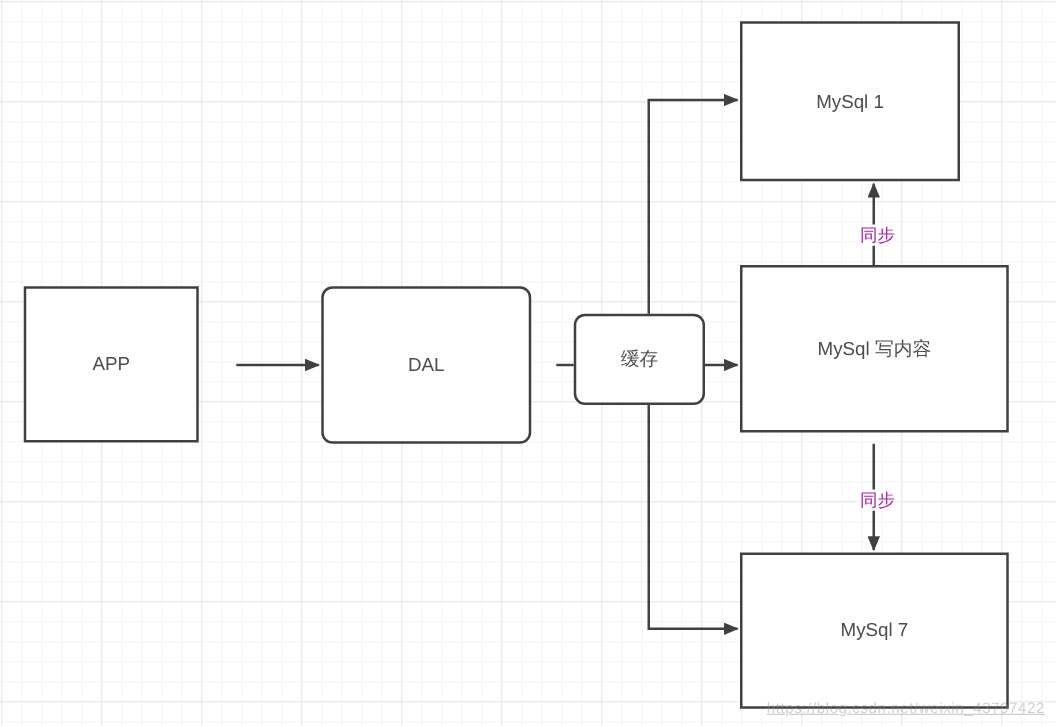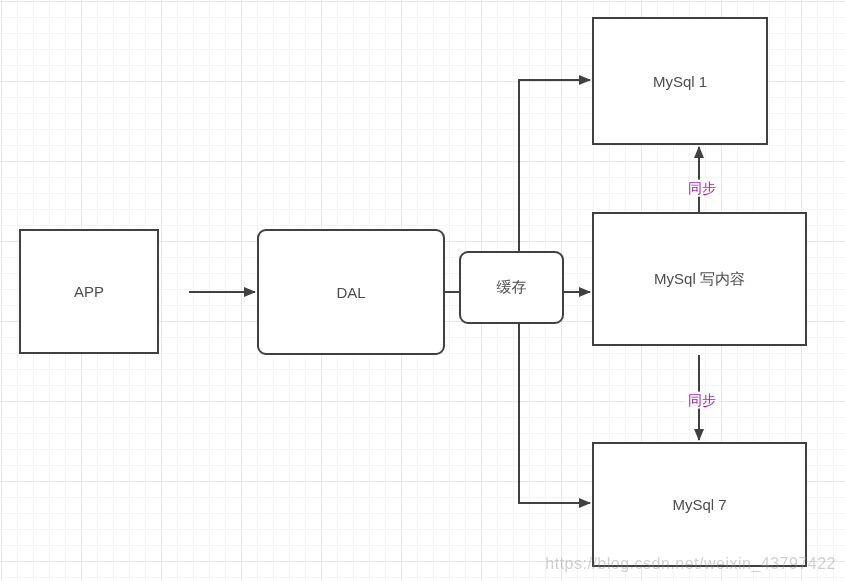--- a/index.html
+++ b/index.html
@@ -52,25 +52,26 @@
     padding: 0 2px;
     font-size: 14px;
     color: #a21caf;
     white-space: nowrap;
     line-height: 1.2;
   }
   .watermark {
     position: absolute;
     right: 9px;
     bottom: 8px;
-    font-size: 16px;
+    font-size: 12px;
     letter-spacing: 0.5px;
     color: rgba(140, 140, 140, 0.42);
     white-space: nowrap;
     z-index: 10;
+    text-decoration: underline;
   }
 </style>
 </head>
 <body>
 
 <div class="canvas">
 
   <svg class="connectors" width="845" height="581" viewBox="0 0 845 581" xmlns="http://www.w3.org/2000/svg">
     <defs>
       <marker id="arrow" viewBox="0 0 12 10" refX="11" refY="5" markerWidth="12" markerHeight="10" markerUnits="userSpaceOnUse" orient="auto">
@@ -90,21 +91,21 @@
 
     <path d="M699,229 L699,147" stroke="#404040" stroke-width="2" fill="none" marker-end="url(#arrow)"></path>
 
     <path d="M699,355 L699,440" stroke="#404040" stroke-width="2" fill="none" marker-end="url(#arrow)"></path>
   </svg>
 
   <div class="node" style="left:19px; top:229px; width:140px; height:125px;">
     <span class="node-label">APP</span>
   </div>
 
-  <div class="node rounded" style="left:257px; top:229px; width:188px; height:126px;">
+  <div class="node rounded" style="left:257px; top:229px; width:168px; height:126px;">
     <span class="node-label">DAL</span>
   </div>
 
   <div class="node rounded" style="left:459px; top:251px; width:105px; height:73px;">
     <span class="node-label">缓存</span>
   </div>
 
   <div class="node" style="left:592px; top:17px; width:176px; height:128px;">
     <span class="node-label">MySql 1</span>
   </div>

